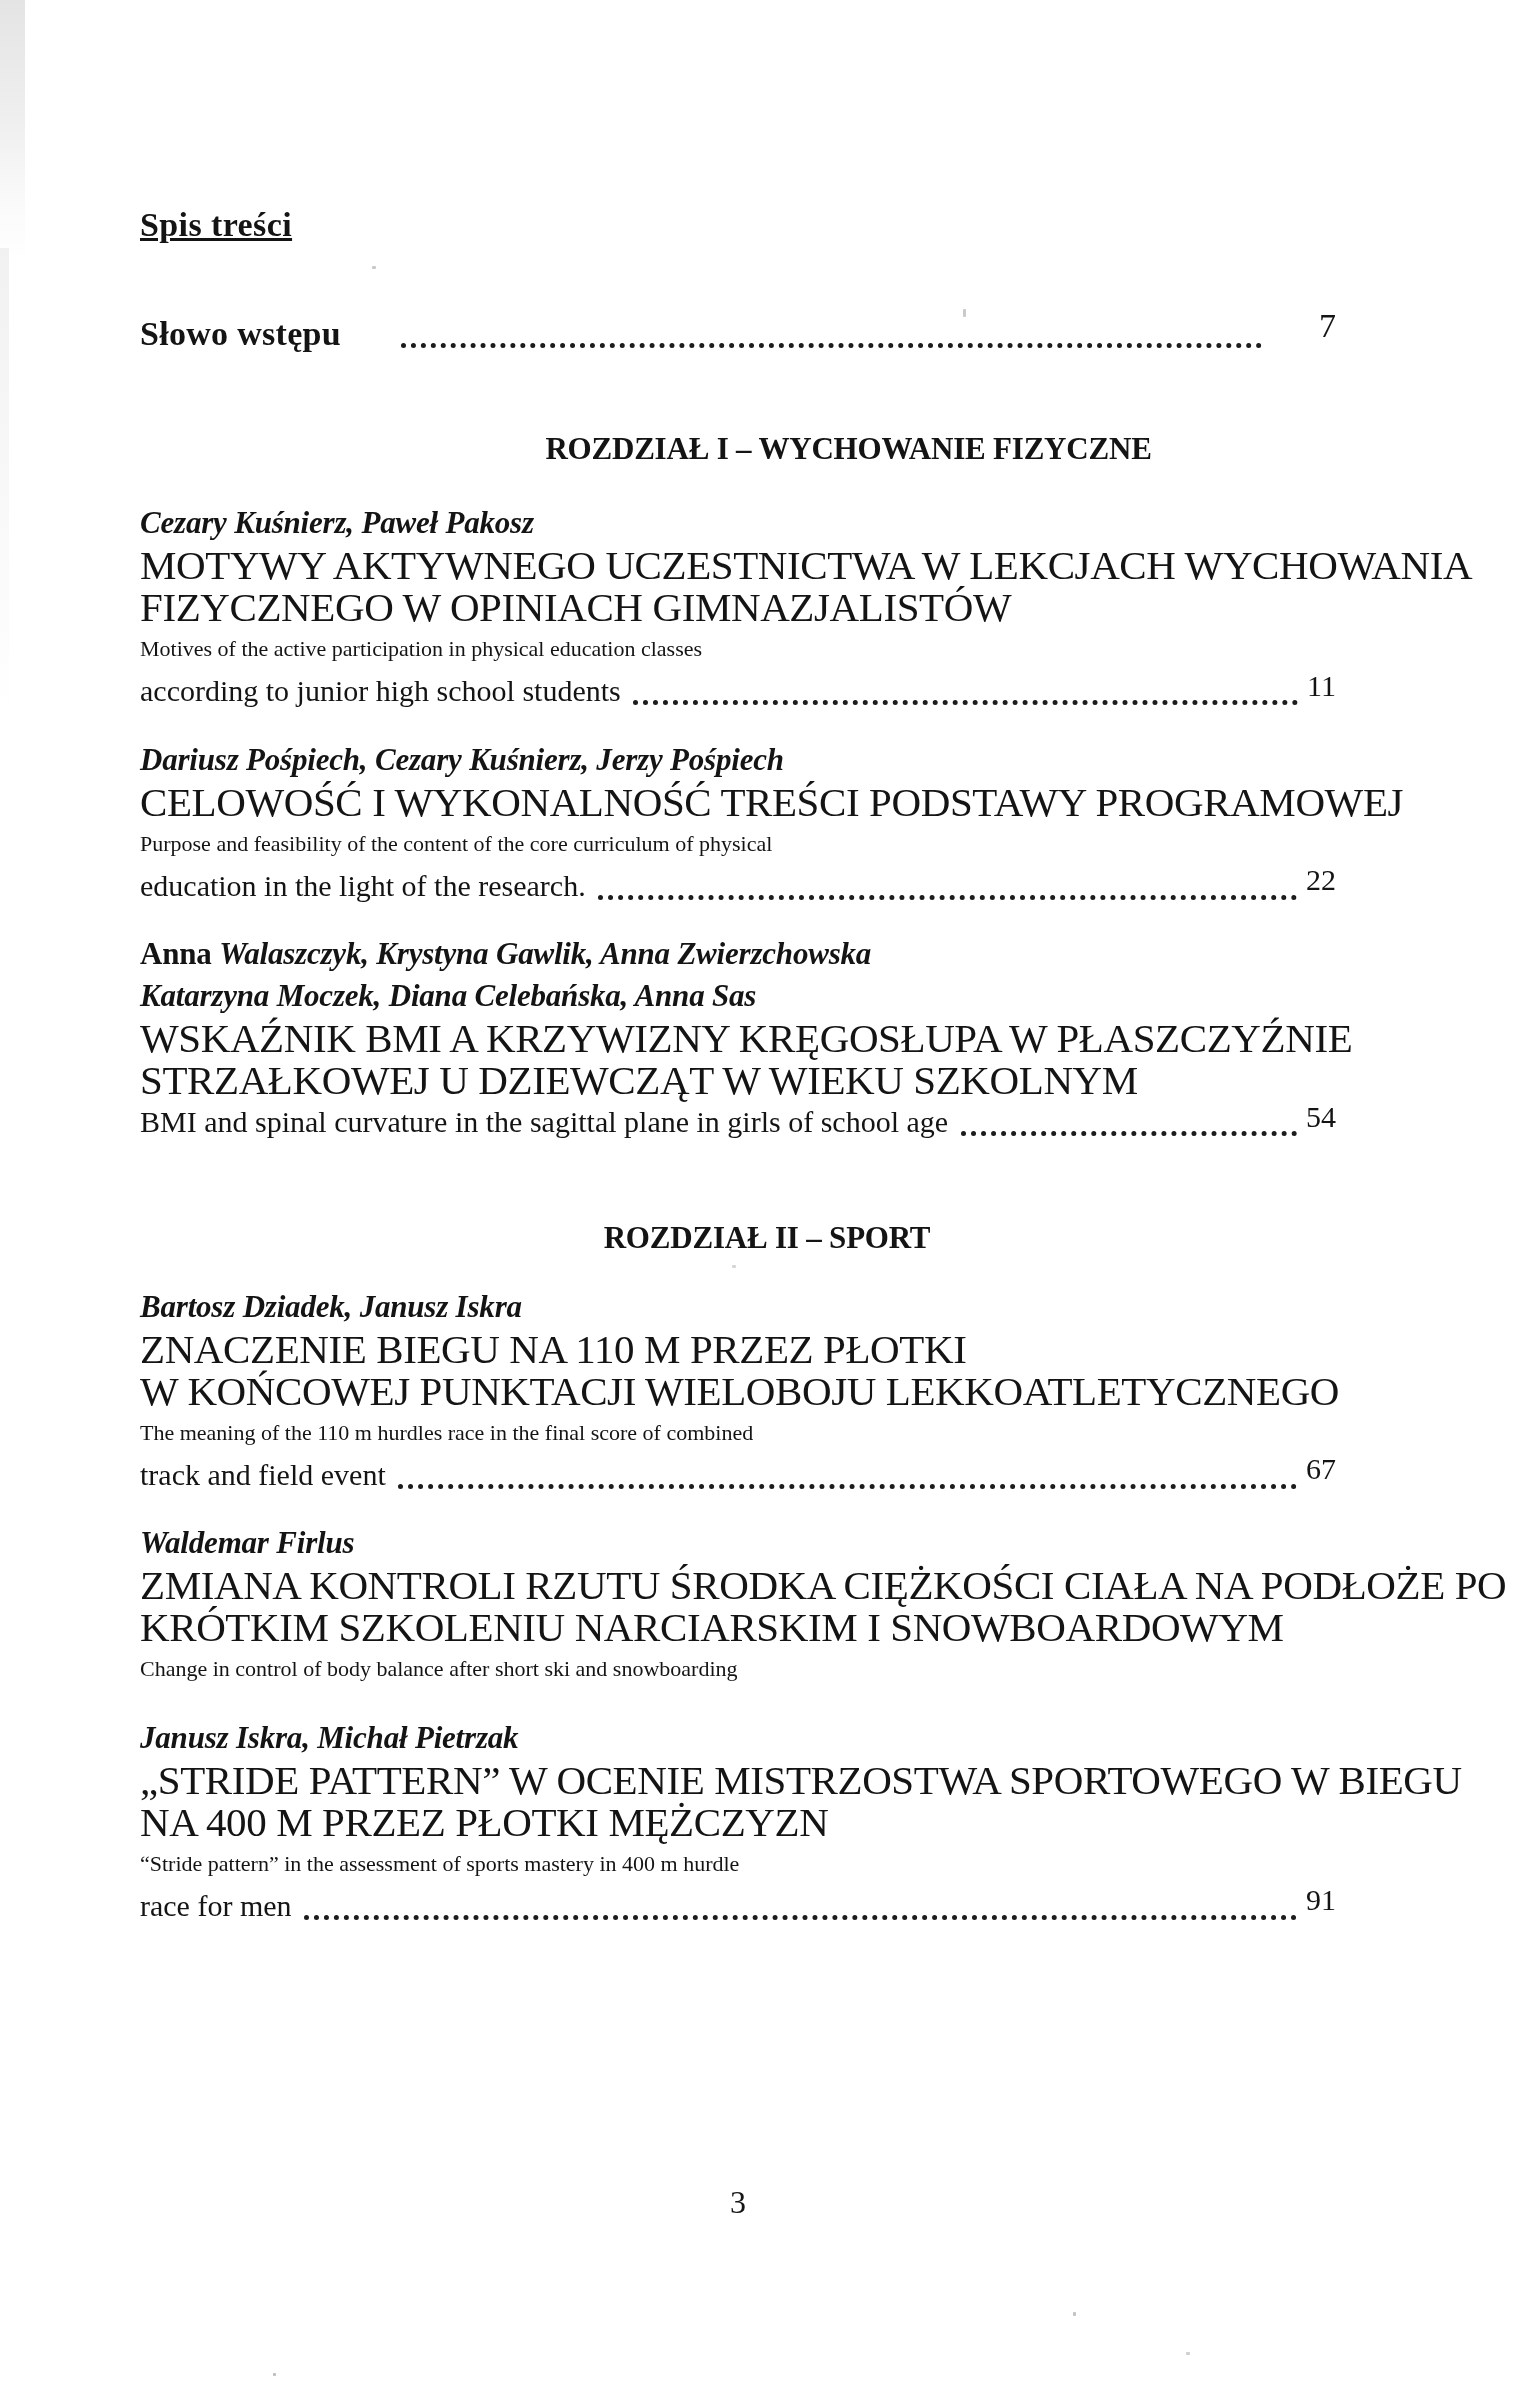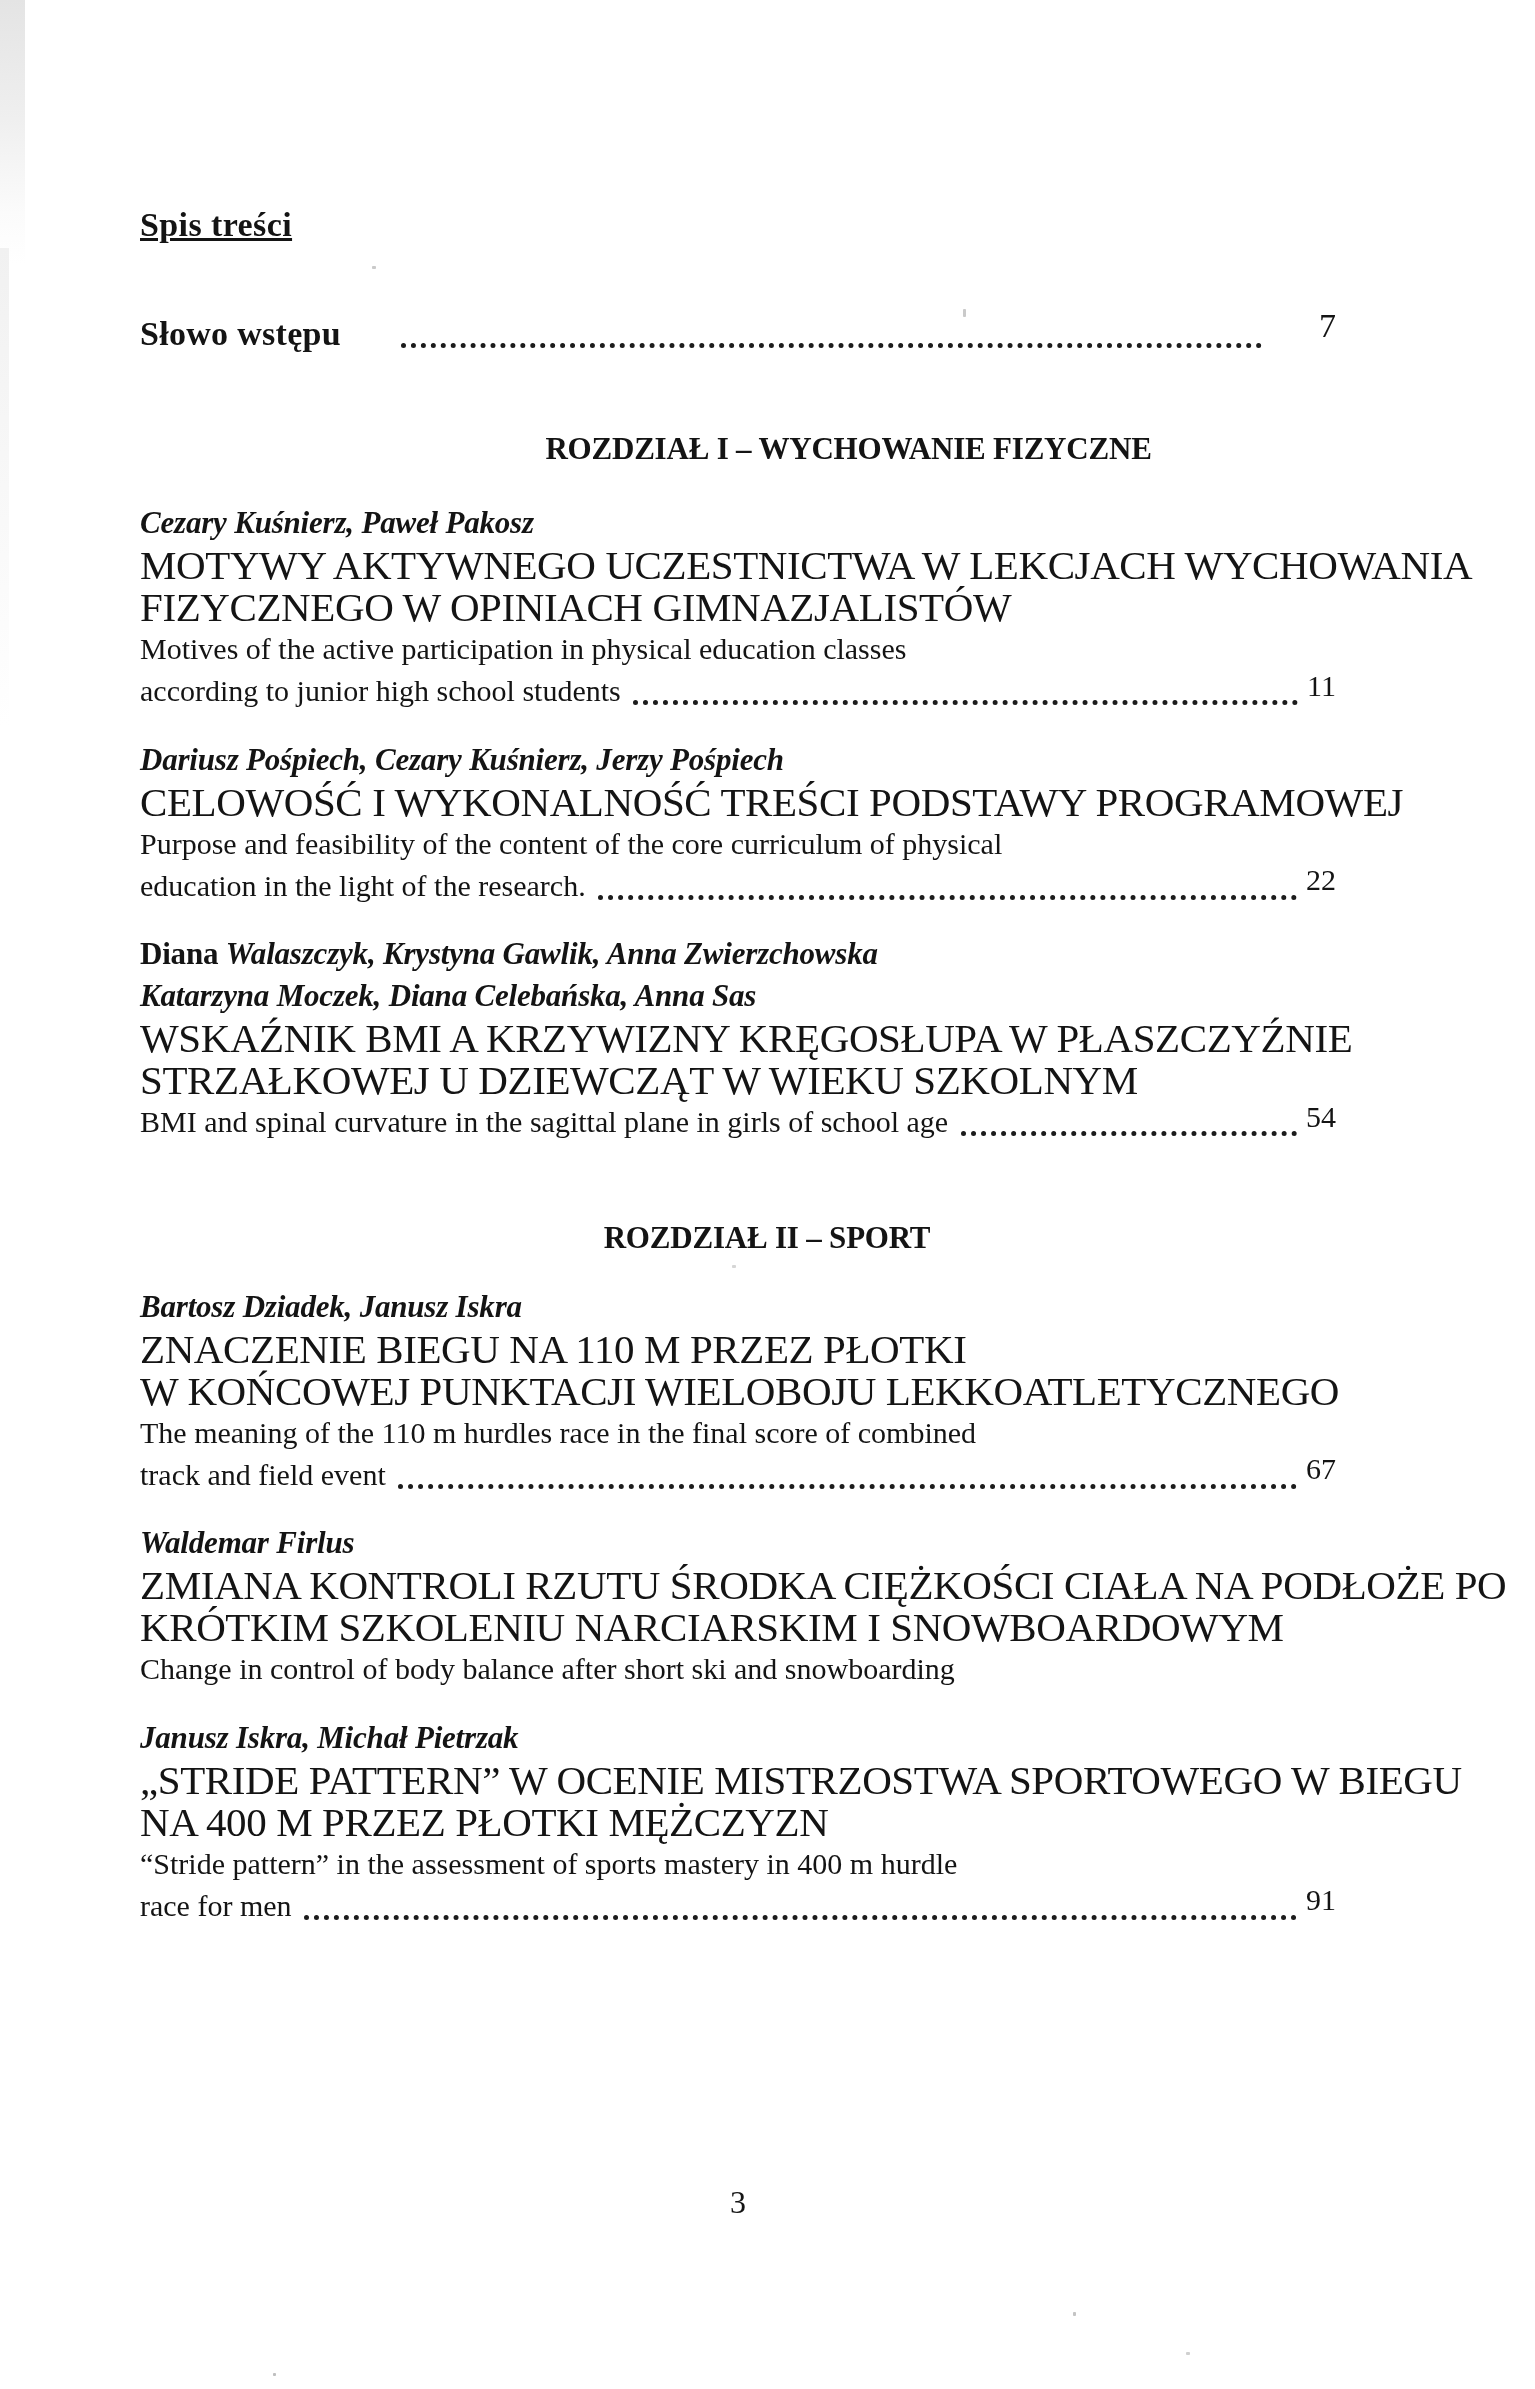--- a/index.html
+++ b/index.html
@@ -68,21 +68,21 @@
     font-weight: bold;
     font-style: italic;
     letter-spacing: -0.2px;
   }
   .authors .roman-part { font-style: normal; }
   .caps {
     font-size: 41px;
     letter-spacing: -0.4px;
   }
   .sub {
-    font-size: 30px;
+    font-size: 22px;
   }
   .leader-text { font-size: 30px; }
   .folio {
     margin-top: 257px;
     font-size: 32px;
     text-align: center;
   }
   
   .edge-shadow {
     position: absolute;
@@ -145,21 +145,21 @@
     <p class="caps">CELOWOŚĆ I WYKONALNOŚĆ TREŚCI PODSTAWY PROGRAMOWEJ</p>
     <p class="sub">Purpose and feasibility of the content of the core curriculum of physical</p>
     <p class="row">
       <span class="leader-text">education in the light of the research.</span>
       <span class="dots"></span>
       <span class="pg">22</span>
     </p>
   </section>
 
   <section class="entry">
-    <p class="authors"><span class="roman-part">Diana </span><span>Walaszczyk, Krystyna Gawlik, Anna Zwierzchowska</span></p>
+    <p class="authors"><span class="roman-part">Anna </span><span>Walaszczyk, Krystyna Gawlik, Anna Zwierzchowska</span></p>
     <p class="authors"><span class="roman-part"></span><span>Katarzyna Moczek, Diana Celebańska, Anna Sas</span></p>
     <p class="caps">WSKAŹNIK BMI A KRZYWIZNY KRĘGOSŁUPA W PŁASZCZYŹNIE</p>
     <p class="caps">STRZAŁKOWEJ U DZIEWCZĄT W WIEKU SZKOLNYM</p>
     <p class="row">
       <span class="leader-text">BMI and spinal curvature in the sagittal plane in girls of school age</span>
       <span class="dots"></span>
       <span class="pg">54</span>
     </p>
   </section>
 

